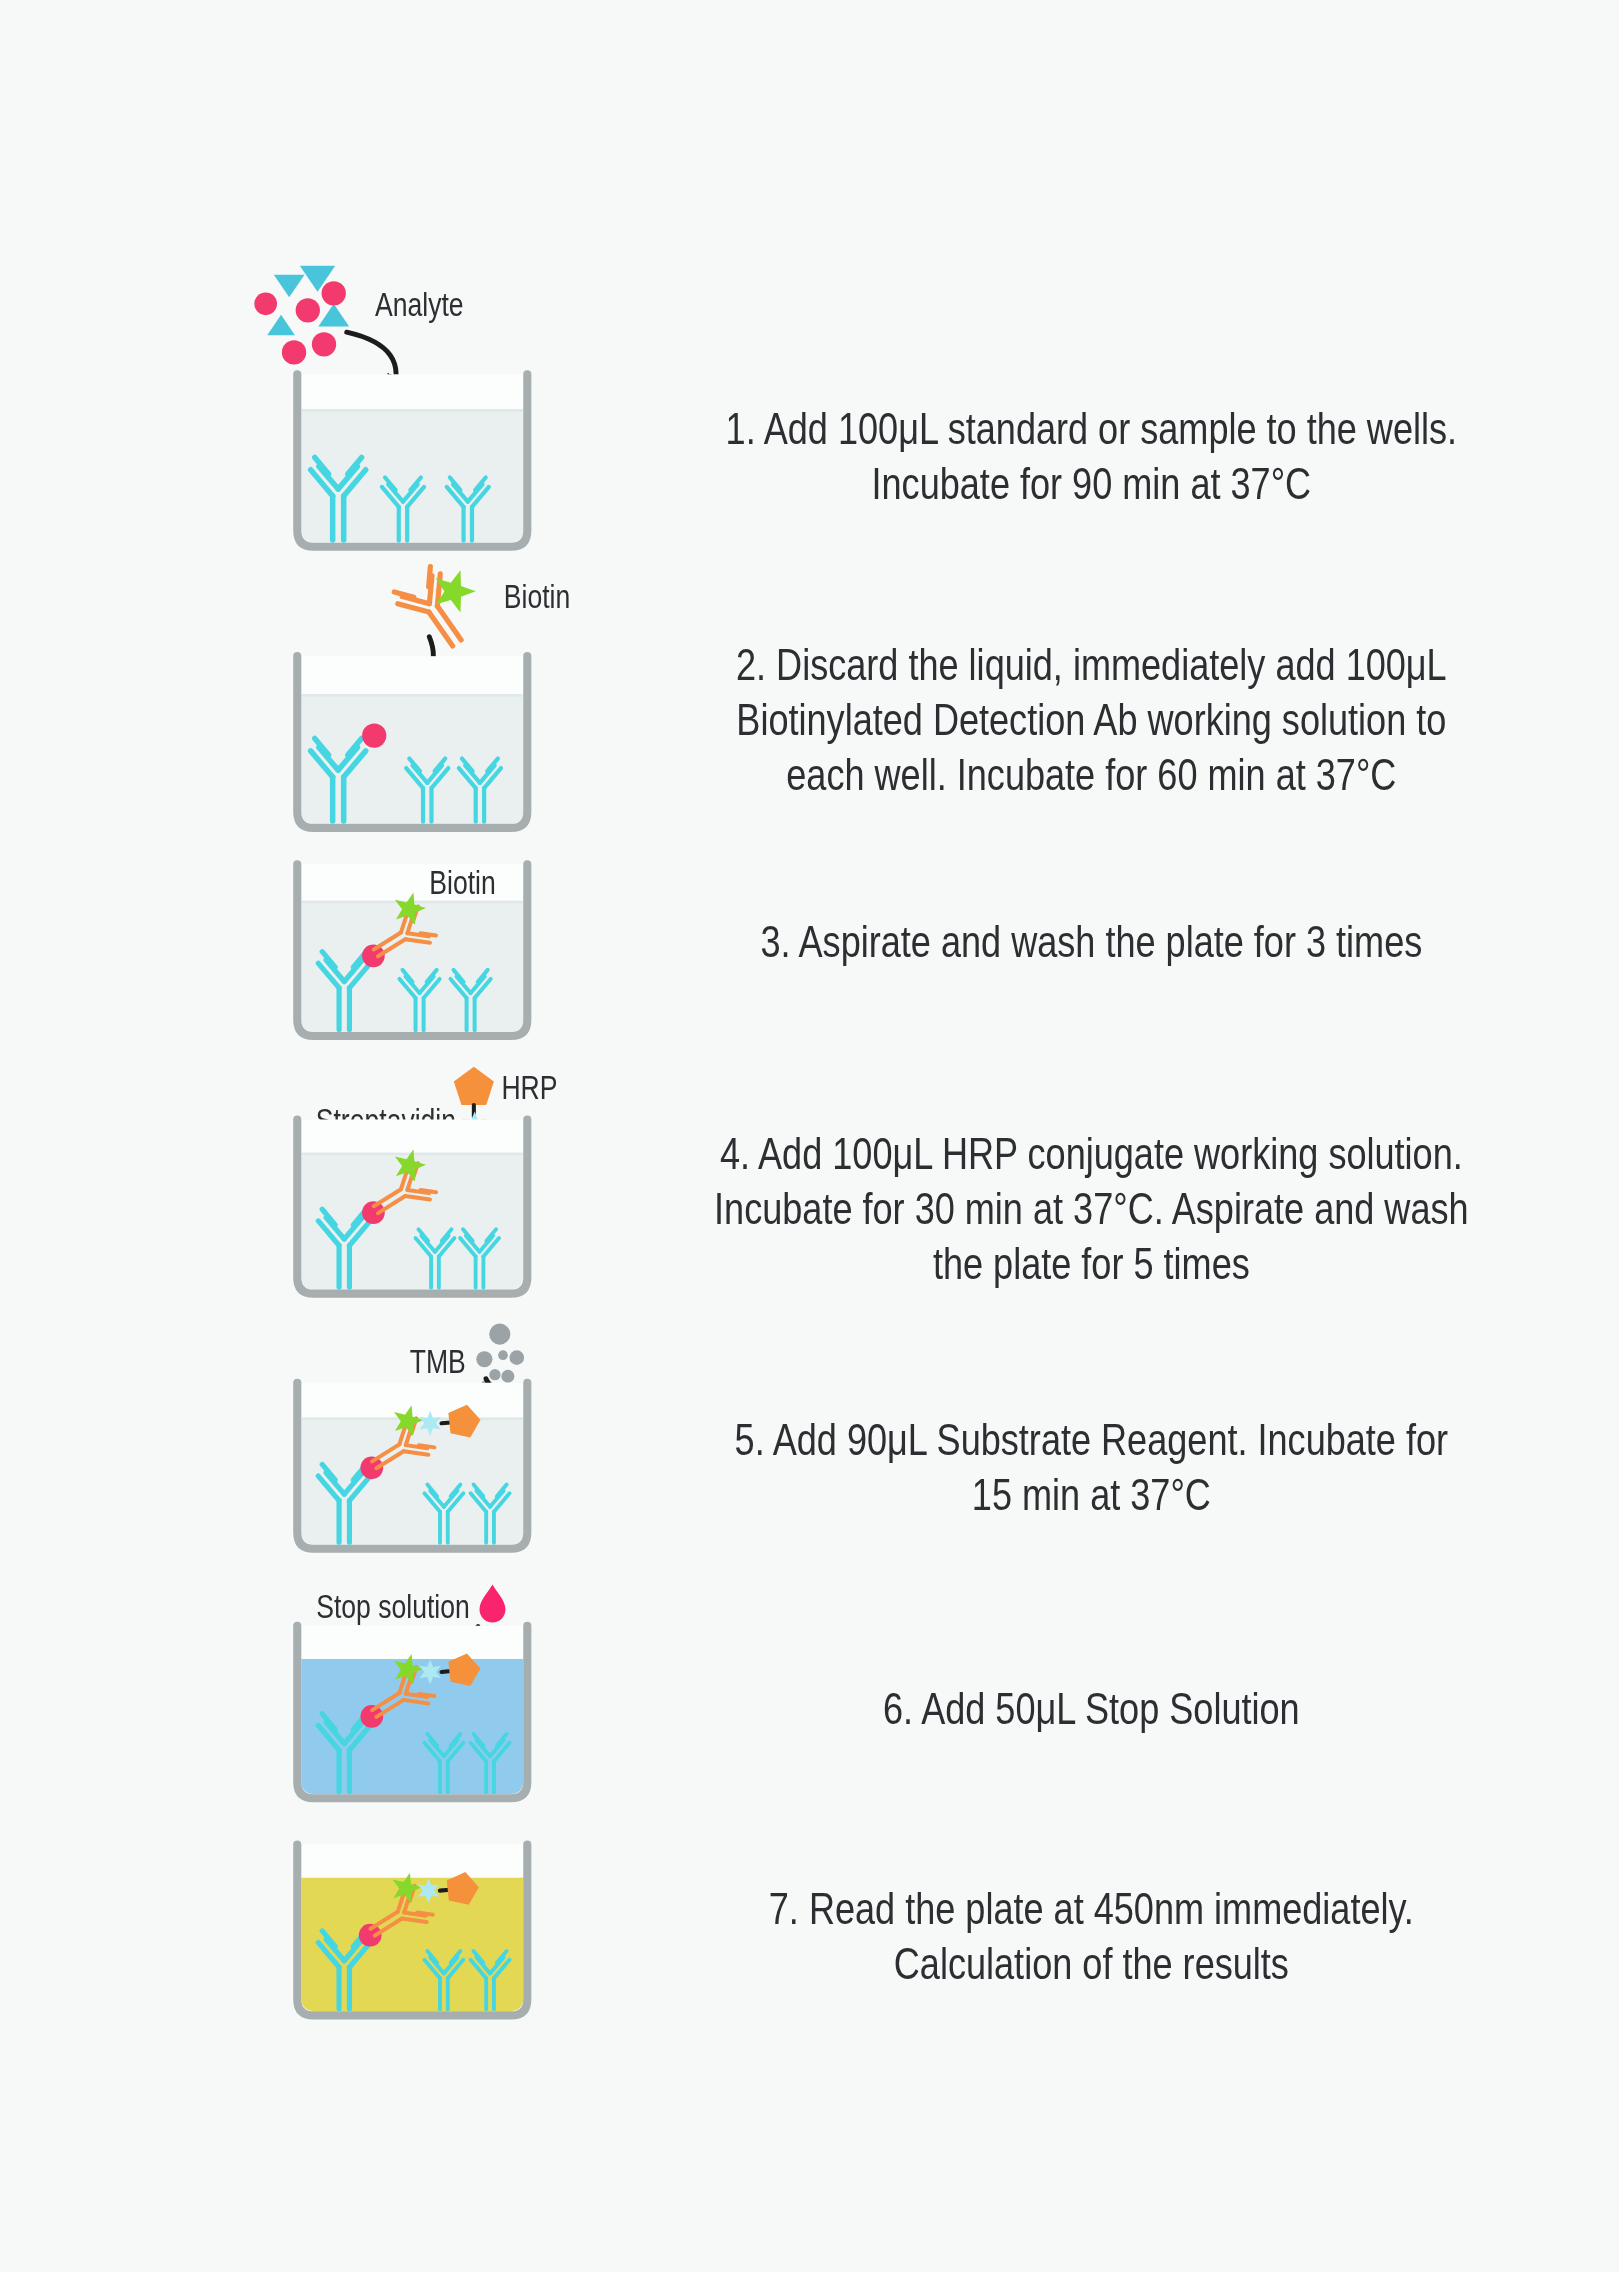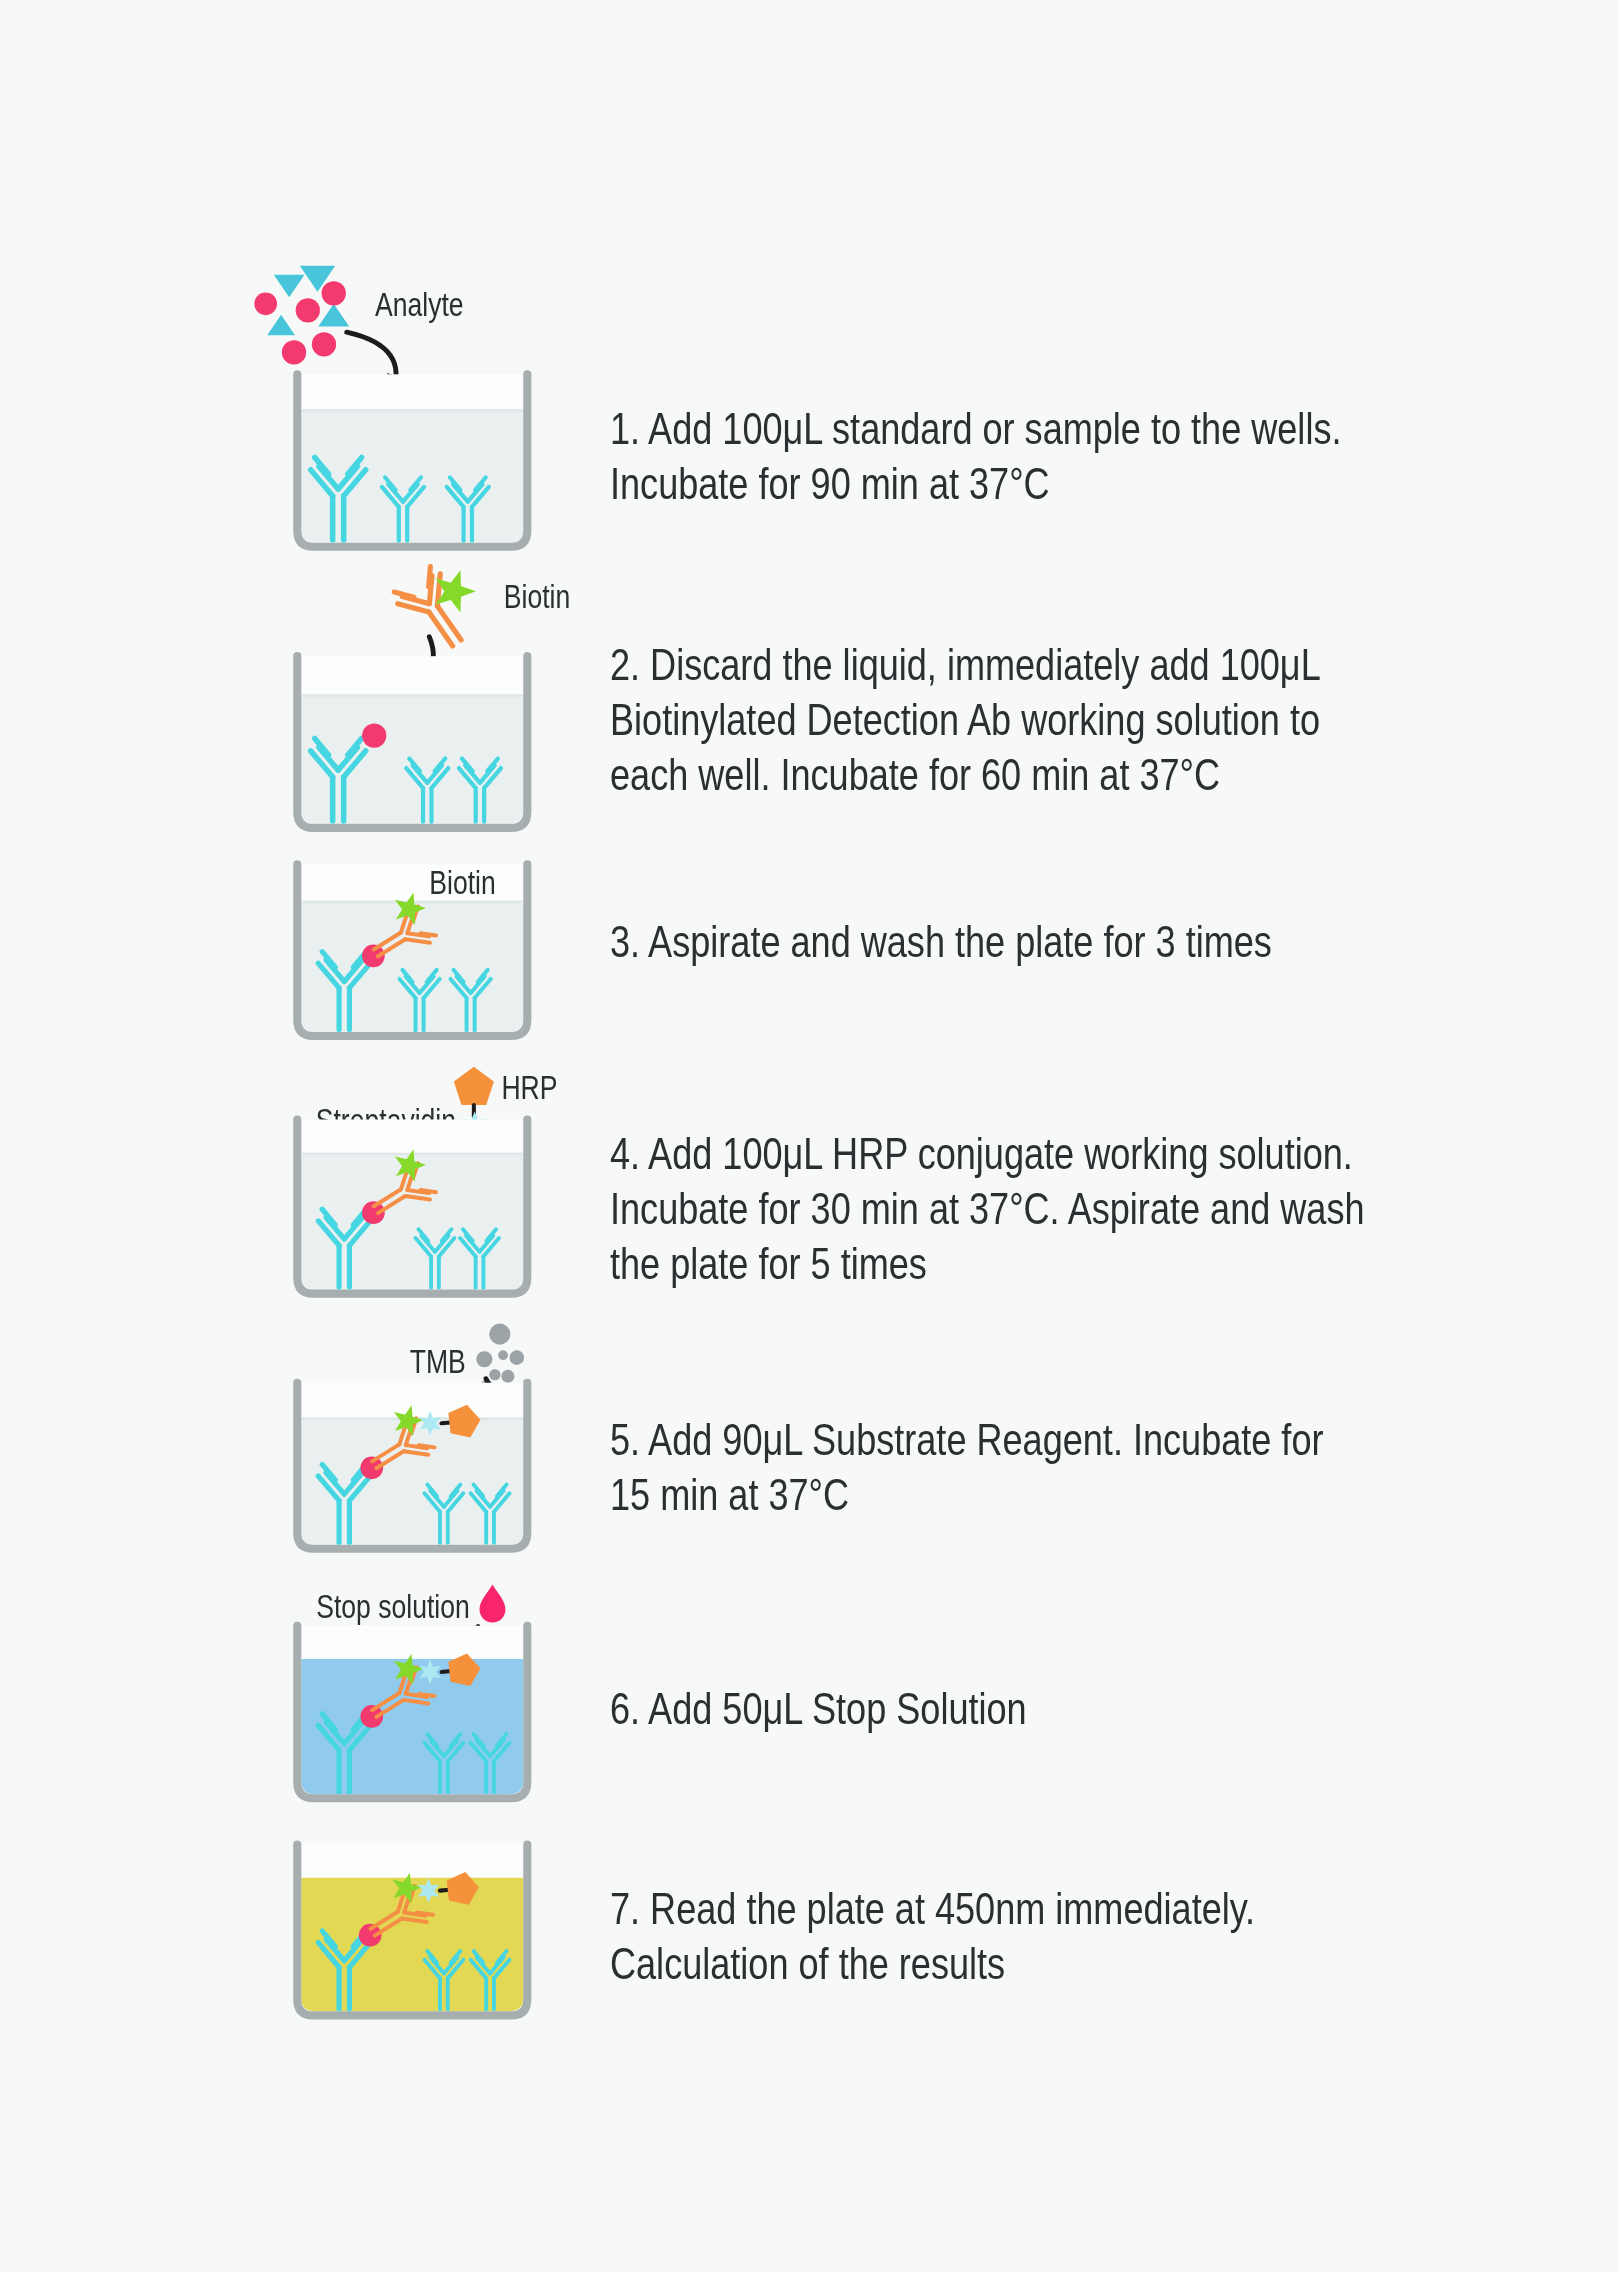--- a/index.html
+++ b/index.html
@@ -1,17 +1,17 @@
 <!DOCTYPE html>
 <html style="--page-bg: #f7f8f8; --text: #2b2f31; --analyte-pink: #f23a6e; --triangle-cyan: #49c5db; --antibody-cyan: #46d6e2; --detection-orange: #f58f45; --biotin-green: #86d92a; --streptavidin-cyan: #ace9f2; --hrp-orange: #f5913b; --tmb-gray: #9ca3a6; --stop-pink: #f8246d; --arrow-black: #1c1c1c; --well-wall: #a6aeb0; --liquid-pale: #eaf0f0; --liquid-blue: #90cbee; --liquid-yellow: #e2d854;font-size:13px"><head>
 <meta charset="utf-8">
 <style>
   html,body{margin:0;padding:0;background:#f7f8f8;}
   .page{position:relative;width:1620px;height:2273px;background:var(--page-bg,#f7f8f8);
-        overflow:hidden;font-family:"Liberation Sans",sans-serif;}
+        overflow:hidden;font-family:"Liberation Sans",sans-serif;text-align:center;}
   .art{position:absolute;left:0;top:0;width:1620px;height:2273px;}
   .step-text{position:absolute;left:610px;font-size:44px;line-height:55px;
              color:var(--text,#2b2f31);white-space:pre-line;width:1174px;
              transform:scaleX(0.82);transform-origin:0 0;}
   .lbl{font-family:"Liberation Sans",sans-serif;font-size:41px;fill:var(--text,#2b2f31);}
   .cab{color:var(--antibody-cyan,#46d6e2);}
   .oab{color:var(--detection-orange,#f58f45);}
   .wall{fill:none;stroke:var(--well-wall,#a6aeb0);stroke-width:10;stroke-linecap:round;}
   .inner{fill:#fcfdfd;}
   .liq-pale{fill:var(--liquid-pale,#eaf0f0);}

